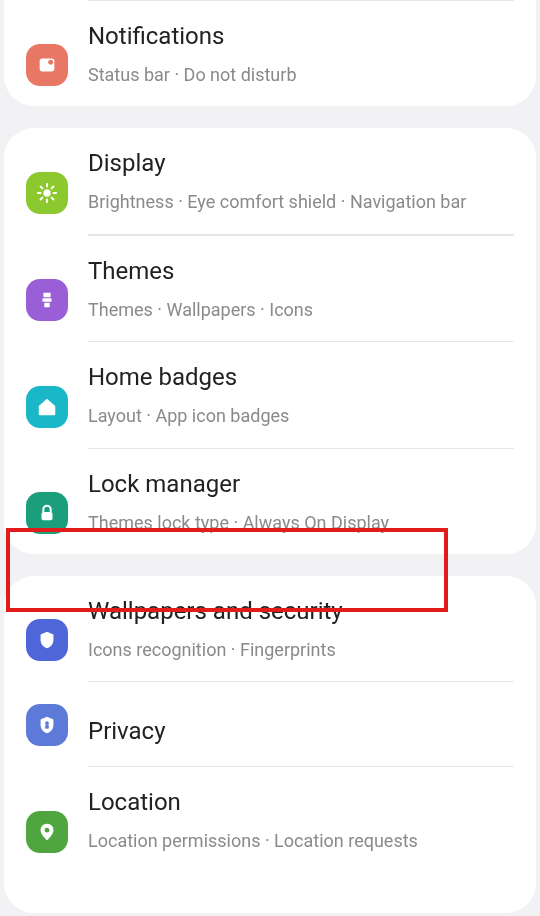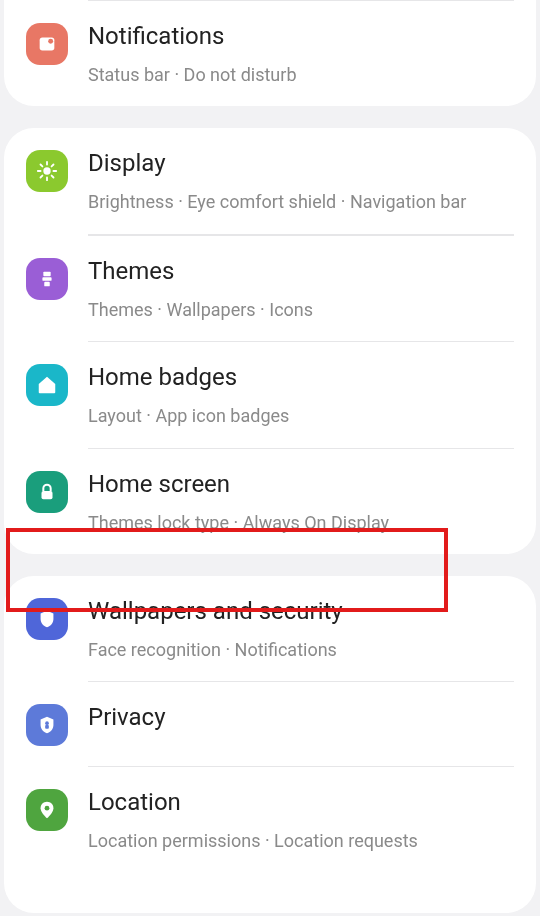--- a/index.html
+++ b/index.html
@@ -1,21 +1,21 @@
 <!DOCTYPE html>
 <html><head>
   <meta charset="utf-8">
   <style>
     * { margin:0; padding:0; box-sizing:border-box; }
     body { width:540px; height:916px; background:#f2f2f4; font-family:-apple-system,BlinkMacSystemFont,"Segoe UI",Roboto,sans-serif; overflow:hidden; position:relative; }
     .card { background:#fff; border-radius:30px; margin:0 4px; }
     .card.top { margin-top:-30px; padding-top:30px; }
     .card.mid { margin-top:22px; }
     .card.bot { margin-top:22px; padding-bottom:40px; }
-    .item { display:flex; align-items:flex-start; padding:20px 22px 20px 22px; position:relative; }
+    .item { display:flex; align-items:flex-end; padding:20px 22px 20px 22px; position:relative; }
     .icon-wrap { width:42px; height:42px; border-radius:14px; display:flex; align-items:center; justify-content:center; flex-shrink:0; margin-right:20px; margin-top:2px; }
     .icon-wrap svg { width:22px; height:22px; }
     .txt { flex:1; min-width:0; }
     .title { font-size:24px; color:#222; font-weight:400; line-height:1.25; }
     .sub { font-size:18px; color:#8a8a8a; margin-top:12px; line-height:1.3; }
     .divider { height:1px; background:#e6e6e8; margin-left:84px; margin-right:22px; }
     .highlight-box { position:absolute; border:4px solid #e21b1b; left:6px; right:92px; top:528px; height:84px; z-index:10; pointer-events:none; }
   </style>
 </head>
 <body>
@@ -89,36 +89,36 @@
   </div>
   <div class="divider"></div>
   <div class="item">
     <div class="icon-wrap" style="background:#1a9e7c">
       <svg viewBox="0 0 24 24" fill="#fff">
           <rect x="6" y="11" width="12" height="9" rx="2"></rect>
           <path d="M8 11 V8 a4 4 0 0 1 8 0 V11" fill="none" stroke="#fff" stroke-width="2.2"></path>
         </svg>
     </div>
     <div class="txt">
-      <div class="title">Home screen</div>
+      <div class="title">Lock manager</div>
       <div class="sub">Themes lock type  ·  Always On Display</div>
     </div>
   </div>
 </div>
 
 <div class="card bot">
   <div class="item">
     <div class="icon-wrap" style="background:#4f66d9">
       <svg viewBox="0 0 24 24" fill="#fff">
           <path d="M12 3 L19 6 V12 C19 16 16 20 12 21 C8 20 5 16 5 12 V6 Z"></path>
         </svg>
     </div>
     <div class="txt">
       <div class="title">Wallpapers and security</div>
-      <div class="sub">Face recognition  ·  Notifications</div>
+      <div class="sub">Icons recognition  ·  Fingerprints</div>
     </div>
   </div>
   <div class="divider"></div>
   <div class="item">
     <div class="icon-wrap" style="background:#5d7ad9">
       <svg viewBox="0 0 24 24" fill="#fff">
           <path d="M12 3 L19 6 V12 C19 16 16 20 12 21 C8 20 5 16 5 12 V6 Z"></path>
           <circle cx="12" cy="10" r="2" fill="#5d7ad9"></circle>
           <rect x="10" y="12" width="4" height="4" rx="1" fill="#5d7ad9"></rect>
         </svg>

